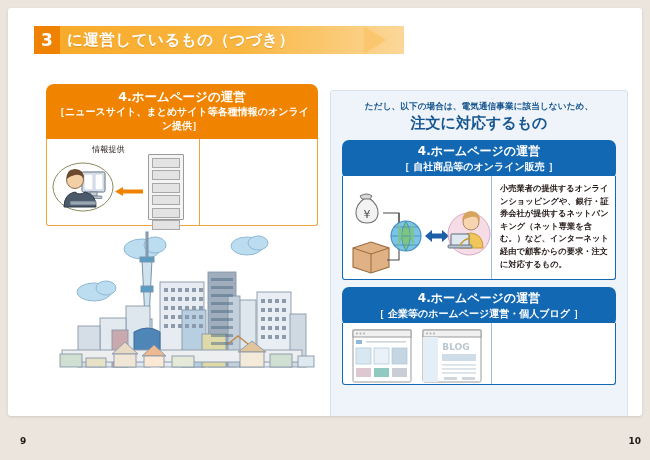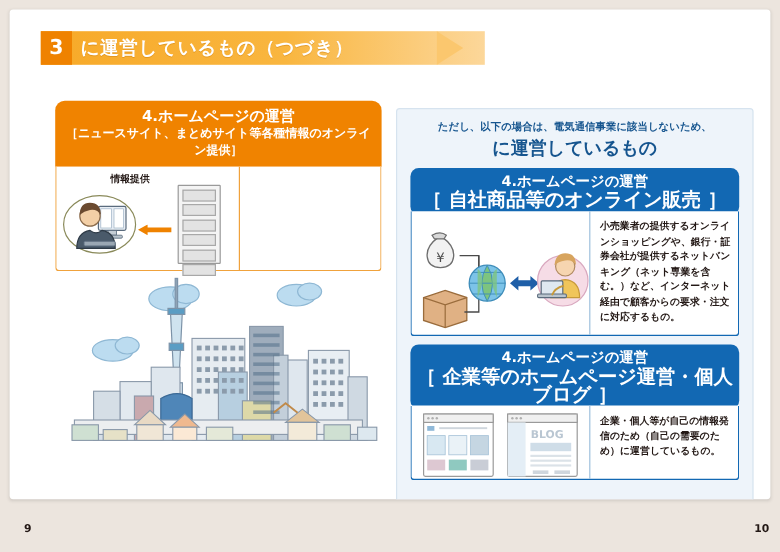--- a/index.html
+++ b/index.html
@@ -47,21 +47,21 @@
   .lp-body{
     border:1.4px solid #f0a23c;border-top:none;background:#fff;
     height:86px;display:flex;border-radius:0 0 3px 3px;
   }
   .lp-left{width:152px;position:relative;border-right:1.2px solid #f0a23c;}
   .lp-right{flex:1;padding:7px 6px 0 8px;}
   .lp-right p{
     margin:0;font-size:8.4px;line-height:13.6px;color:#231815;letter-spacing:.1px;
   }
   .lbl-joho{
-    position:absolute;left:45px;top:5px;font-size:8.2px;font-weight:bold;color:#231815;
+    position:absolute;left:45px;top:5px;font-size:8.2px;font-weight:normal;color:#231815;
   }
   
   .person-wrap{position:absolute;left:5px;top:18px;width:62px;height:56px;}
   
   .rack{position:absolute;left:101px;top:15px;width:34px;height:64px;
         background:#f4f4f4;border:1px solid #9a9a9a;border-radius:1px;}
   .rack .slot{height:8px;margin:2.5px 3px;background:#e3e3e3;border:1px solid #a8a8a8;}
   .arrow-left{
     position:absolute;left:68px;top:42px;width:28px;height:9px;
   }
@@ -76,21 +76,21 @@
     text-align:center;color:#16558f;padding-top:9px;
   }
   .rp-lead .s1{font-size:8.6px;font-weight:bold;line-height:12px;letter-spacing:.1px;}
   .rp-lead .s2{font-size:15px;font-weight:bold;line-height:20px;margin-top:1px;color:#16558f;}
   .card{margin:7px 11px 0;}
   .card-head{
     background:#1268b3;border-radius:7px;color:#fff;text-align:center;
     padding:4px 4px 5px;
   }
   .card-head .c1{font-size:12px;font-weight:bold;line-height:15px;}
-  .card-head .c2{font-size:16px;font-weight:bold;line-height:15px;}
+  .card-head .c2{font-size:10px;font-weight:bold;line-height:15px;}
   .card-body{
     margin-top:-3px;border:1.2px solid #1268b3;border-top:none;background:#fff;
     display:flex;border-radius:0 0 3px 3px;
   }
   .cb-ill{position:relative;border-right:1px solid #9fc0dc;}
   .cb-txt{flex:1;padding:6px 6px 5px 8px;font-weight:bold;}
   .cb-txt p{margin:0;font-size:8.2px;line-height:12.6px;color:#231815;letter-spacing:.05px;}
   .card1 .cb-ill{width:148px;height:103px;}
   .card2 .cb-ill{width:148px;height:61px;}
   .ref-badge{
@@ -267,21 +267,21 @@
         <rect x="130" y="152" width="22" height="11" fill="#e4e9d8"></rect>
         <rect x="256" y="152" width="16" height="11" fill="#dde8ef"></rect>
       </g>
       <path d="M186 140 l10-8 l10 8" fill="none" stroke="#c08a4a" stroke-width="1.6"></path>
     </svg>
   </div>
 
   <div class="right-panel">
     <div class="rp-lead">
       <div class="s1">ただし、以下の場合は、電気通信事業に該当しないため、</div>
-      <div class="s2">に運営しているもの</div>
+      <div class="s2">注文に対応するもの</div>
     </div>
 
     <div class="card card1">
       <div class="card-head">
         <div class="c1">4.ホームページの運営</div>
         <div class="c2">［ 自社商品等のオンライン販売 ］</div>
       </div>
       <div class="card-body">
         <div class="cb-ill">
           <svg viewBox="0 0 148 103" width="148" height="103">
@@ -357,23 +357,20 @@
               <text x="113" y="27" font-size="9" text-anchor="middle" fill="#b9c6d2" font-family="DejaVu Sans, sans-serif" font-weight="bold">BLOG</text>
               <rect x="99" y="31" width="34" height="7" fill="#cfdde8"></rect>
               <rect x="99" y="41" width="34" height="1.8" fill="#dbe2e8"></rect>
               <rect x="99" y="45" width="34" height="1.8" fill="#dbe2e8"></rect>
               <rect x="99" y="49" width="34" height="1.8" fill="#dbe2e8"></rect>
               <rect x="101" y="54" width="13" height="3" fill="#cfd6dd"></rect>
               <rect x="119" y="54" width="13" height="3" fill="#cfd6dd"></rect>
             </g>
           </svg>
         </div>
-        <div class="cb-txt">
-          <p>企業・個人等が自己の情報発信のため（自己の需要のため）に運営しているもの。</p>
-        </div>
       </div>
       <div class="ref-badge">※p17〜p18参照</div>
     </div>
   </div>
 
 </div>
 
 <div class="pg pg-l">9</div>
 <div class="pg pg-r">10</div>
 

